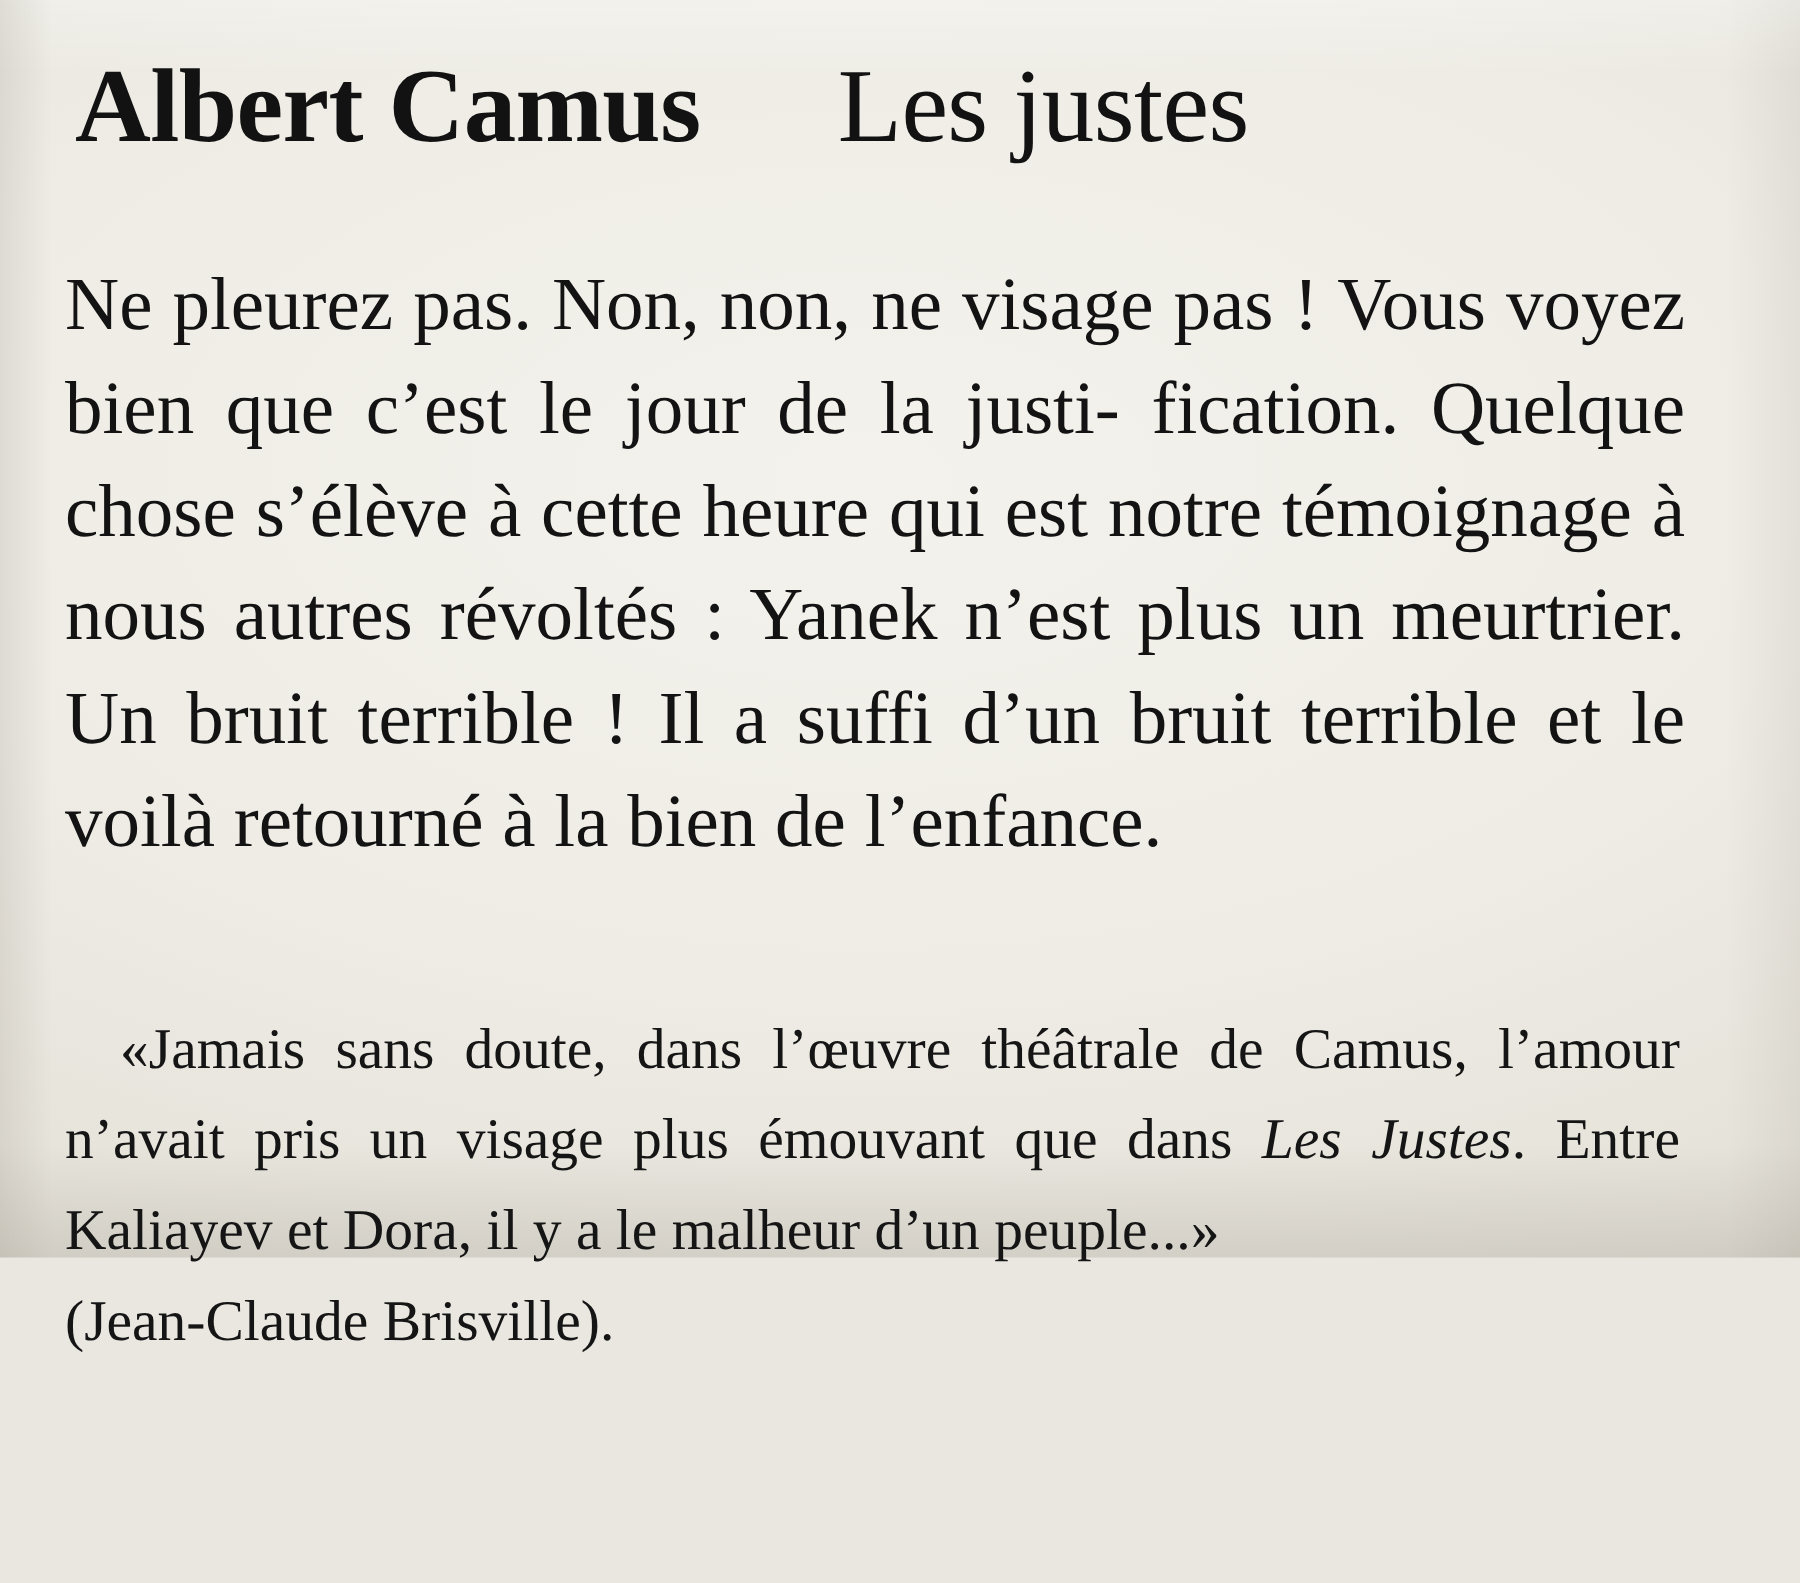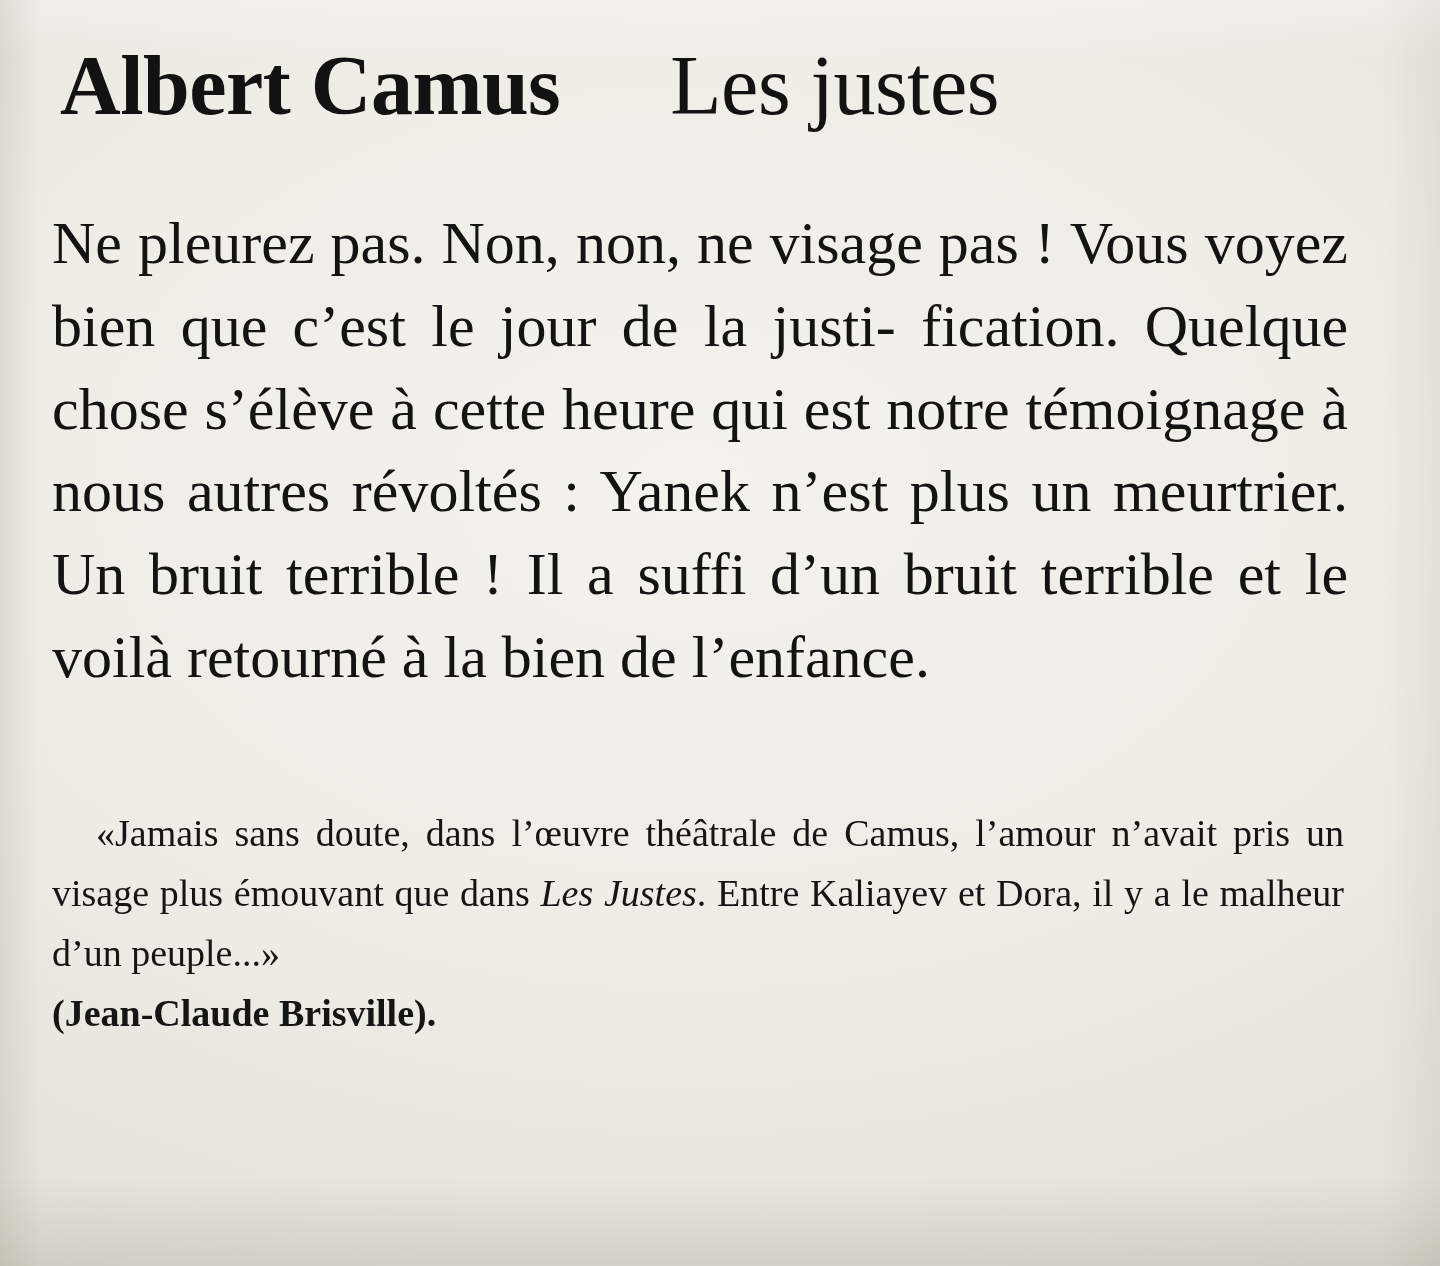--- a/index.html
+++ b/index.html
@@ -11,21 +11,21 @@
     height: 1266px;
     background: #e9e7e0;
     font-family: "Liberation Serif", serif;
     overflow: hidden;
   }
 
   
   .page {
     position: relative;
     width: 1440px;
-    height: 1266px;
+    height: 1006px;
     box-sizing: border-box;
     background:
       radial-gradient(ellipse 120% 90% at 48% 38%, #f4f2ec 0%, #eeece5 45%, #e4e1d8 78%, #d8d5cc 100%);
   }
   .page::after {
     content: "";
     position: absolute;
     inset: 0;
     pointer-events: none;
     background:
@@ -67,28 +67,28 @@
     text-justify: inter-word;
     hyphens: manual;
     font-weight: 400;
   }
 
   
   .blurb {
     margin: 104px 0 0 0;
     padding-right: 44px;
     color: #151515;
-    font-size: 38px;
+    font-size: 46px;
     line-height: 1.58;
     text-align: justify;
     text-justify: inter-word;
   }
   .blurb .indent { display: inline-block; width: 44px; }
   .blurb em { font-style: italic; }
-  .attrib { margin-top: 0; font-weight: bold; }
+  .attrib { margin-top: 0; }
 </style>
 </head>
 <body>
 
 <div class="page">
   <div class="content">
 
     <div class="headline">
       <span class="author">Albert Camus</span>
       <span class="title">Les justes</span>

